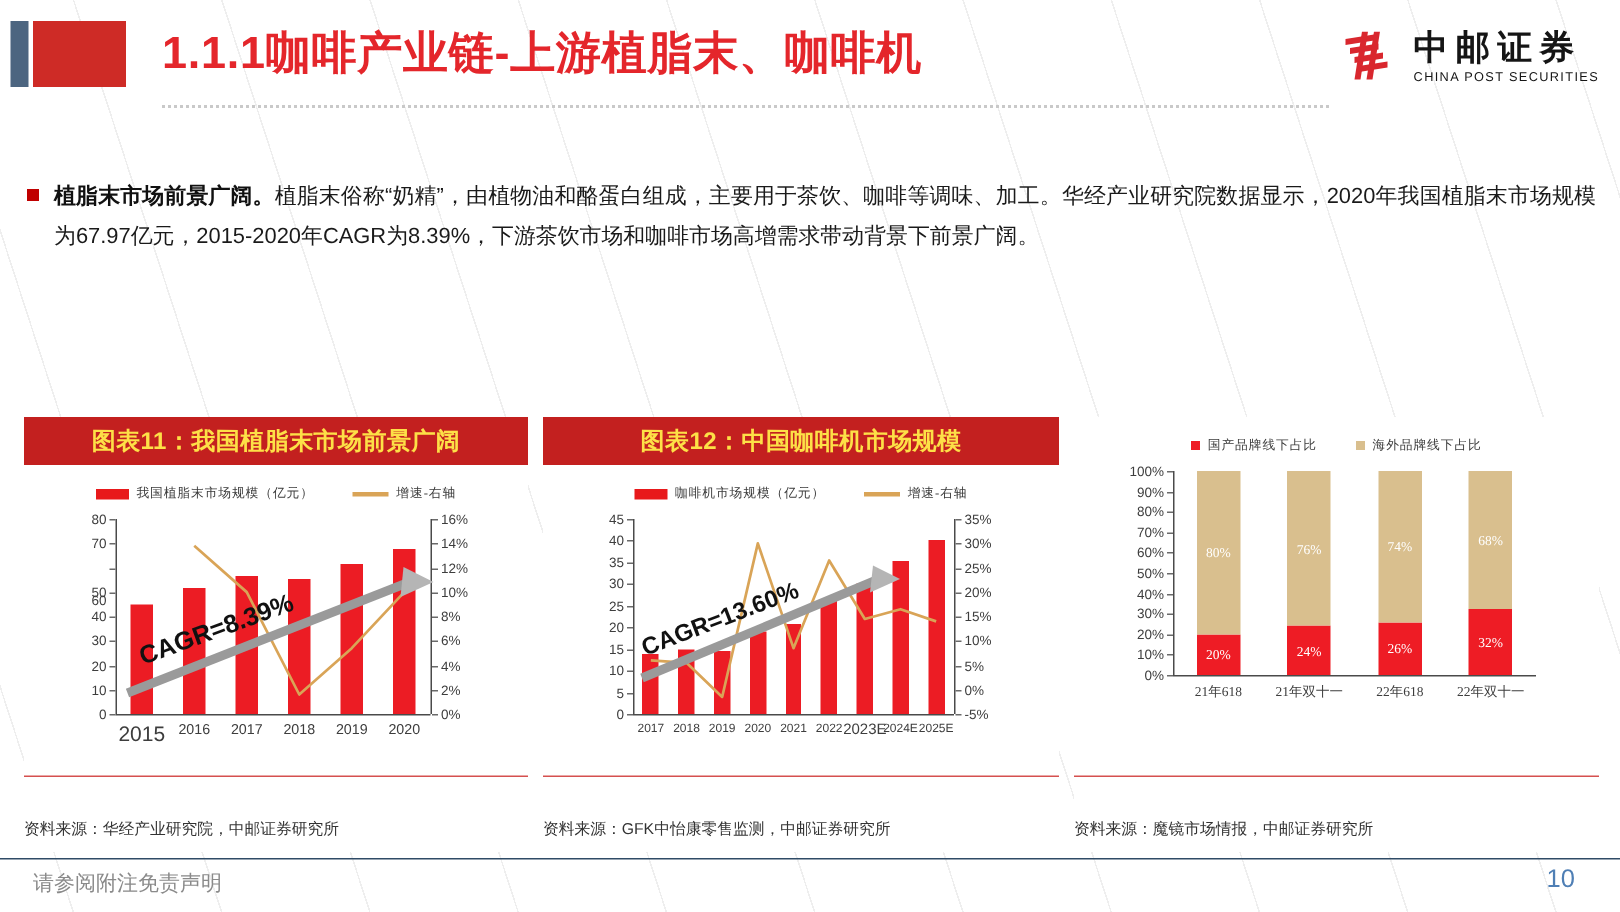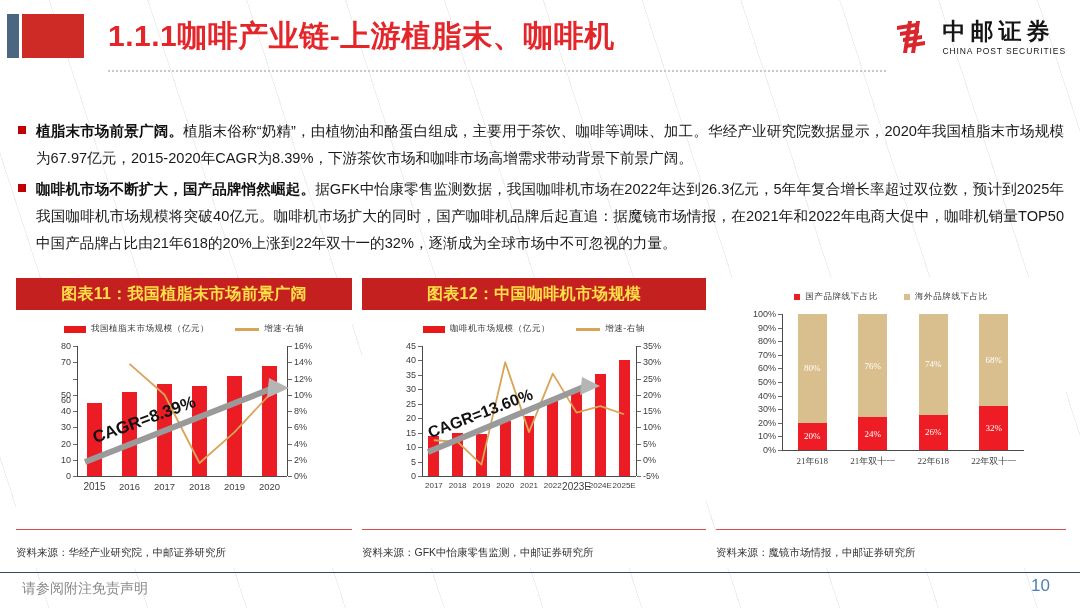--- a/index.html
+++ b/index.html
@@ -56,21 +56,21 @@
   .card3{left:700px;width:350px;}
   .card-hd{
     height:32px;background:#c3201f;color:#fde047;
     font-size:16px;font-weight:bold;
     display:flex;align-items:center;justify-content:center;letter-spacing:.3px;
   }
   .card-bd{position:relative;height:226px;}
   .card-ft{
     position:absolute;bottom:0;left:0;right:0;height:30px;
     border-top:1.3px solid #d5504f;
-    font-size:10.5px;color:#333;display:flex;align-items:center;padding-top:8px;
+    font-size:10.5px;color:#333;display:flex;align-items:center;padding-top:20px;
   }
 
   
   .legend{display:flex;justify-content:center;align-items:center;gap:26px;height:26px;padding-top:6px;}
   .lg{display:flex;align-items:center;gap:5px;font-size:8.5px;color:#3a3a3a;font-family:"Liberation Serif",serif;letter-spacing:.6px;}
   .sw-bar{width:22px;height:7px;background:#e8191b;display:inline-block;}
   .sw-line{width:24px;height:3px;background:#d9a457;display:inline-block;}
   .sw-sq{width:6px;height:6px;display:inline-block;}
 
   
@@ -123,24 +123,20 @@
         <div class="logo-en">CHINA POST SECURITIES</div>
       </div>
     </div>
     <div class="dotrule"></div>
   </div>
 
   <div class="body layer">
     <div class="para">
       <div class="bullet"></div>
       <div class="ptext"><b>植脂末市场前景广阔。</b><span>植脂末俗称“奶精”，由植物油和酪蛋白组成，主要用于茶饮、咖啡等调味、加工。华经产业研究院数据显示，2020年我国植脂末市场规模为67.97亿元，2015-2020年CAGR为8.39%，下游茶饮市场和咖啡市场高增需求带动背景下前景广阔。</span></div>
-    </div>
-    <div class="para">
-      <div class="bullet"></div>
-      <div class="ptext"><b>咖啡机市场不断扩大，国产品牌悄然崛起。</b><span>据GFK中怡康零售监测数据，我国咖啡机市场在2022年达到26.3亿元，5年年复合增长率超过双位数，预计到2025年我国咖啡机市场规模将突破40亿元。咖啡机市场扩大的同时，国产咖啡机品牌后起直追：据魔镜市场情报，在2021年和2022年电商大促中，咖啡机销量TOP50中国产品牌占比由21年618的20%上涨到22年双十一的32%，逐渐成为全球市场中不可忽视的力量。</span></div>
     </div>
   </div>
 
   <div class="cards layer">
 
     <div class="card card1">
       <div class="card-hd">图表11：我国植脂末市场前景广阔</div>
       <div class="card-bd">
         <div class="legend">
           <span class="lg">
@@ -186,21 +182,21 @@
             <div class="tick" style="left: 237px; top: 69px;"></div>
             <div class="ax-lbl yr" style="left: 243px; top: 52.75px;">10%</div>
             <div class="tick" style="left: 237px; top: 52.75px;"></div>
             <div class="ax-lbl yr" style="left: 243px; top: 36.5px;">12%</div>
             <div class="tick" style="left: 237px; top: 36.5px;"></div>
             <div class="ax-lbl yr" style="left: 243px; top: 20.25px;">14%</div>
             <div class="tick" style="left: 237px; top: 20.25px;"></div>
             <div class="ax-lbl yr" style="left: 243px; top: 4px;">16%</div>
             <div class="tick" style="left: 237px; top: 4px;"></div>
             <div class="bar" style="left: 36.15px; width: 14.7px; top: 60.55px; height: 73.45px; background: rgb(236, 28, 36); bottom: auto;"></div>
-            <div class="ax-lbl xl" style="left: 43.5px; top: 134px; font-size: 10px;">2015</div>
+            <div class="ax-lbl xl" style="left: 43.5px; top: 134px; font-size: 14px;">2015</div>
             <div class="bar" style="left: 71.15px; width: 14.7px; top: 50.15px; height: 83.85px; background: rgb(236, 28, 36); bottom: auto;"></div>
             <div class="ax-lbl xl" style="left: 78.5px; top: 134px; font-size: 9.5px;">2016</div>
             <div class="bar" style="left: 106.15px; width: 14.7px; top: 42.025px; height: 91.975px; background: rgb(236, 28, 36); bottom: auto;"></div>
             <div class="ax-lbl xl" style="left: 113.5px; top: 134px; font-size: 9.5px;">2017</div>
             <div class="bar" style="left: 141.15px; width: 14.7px; top: 44.1375px; height: 89.8625px; background: rgb(236, 28, 36); bottom: auto;"></div>
             <div class="ax-lbl xl" style="left: 148.5px; top: 134px; font-size: 9.5px;">2018</div>
             <div class="bar" style="left: 176.15px; width: 14.7px; top: 33.7375px; height: 100.263px; background: rgb(236, 28, 36); bottom: auto;"></div>
             <div class="ax-lbl xl" style="left: 183.5px; top: 134px; font-size: 9.5px;">2019</div>
             <div class="bar" style="left: 211.15px; width: 14.7px; top: 23.5487px; height: 110.451px; background: rgb(236, 28, 36); bottom: auto;"></div>
             <div class="ax-lbl xl" style="left: 218.5px; top: 134px; font-size: 9.5px;">2020</div>

